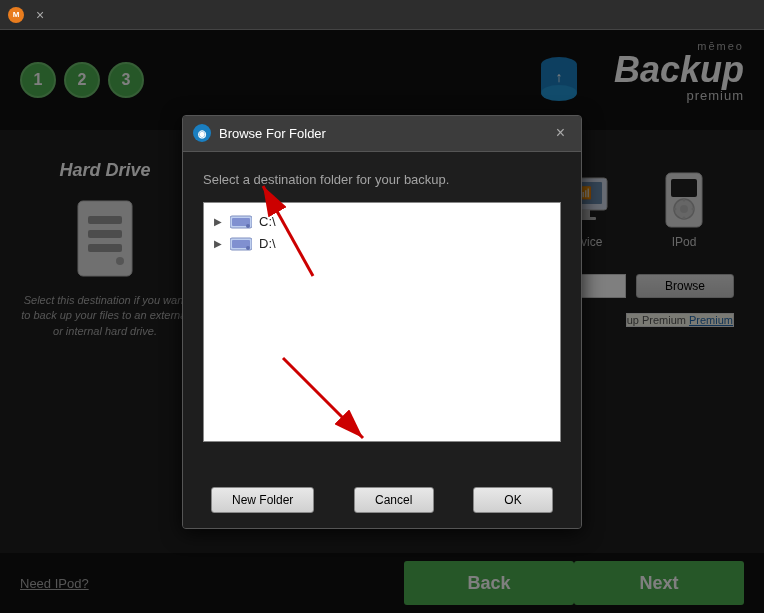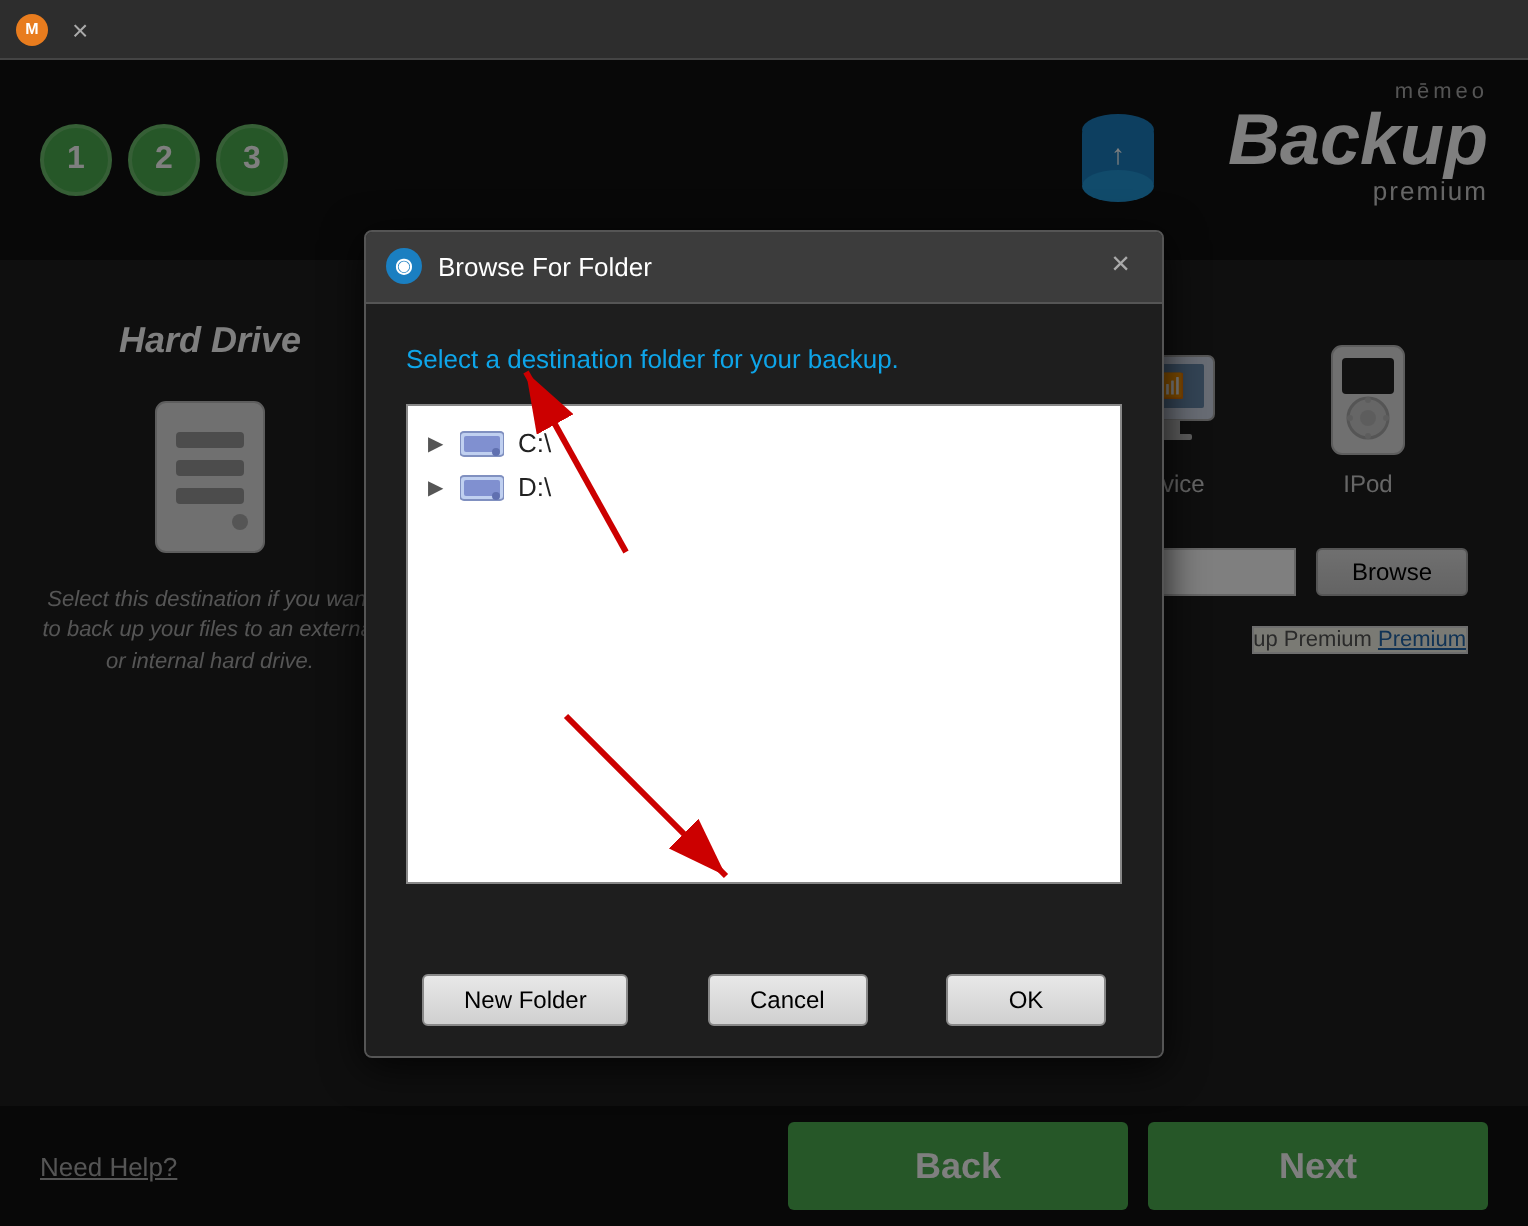--- a/index.html
+++ b/index.html
@@ -184,21 +184,21 @@
     }
     .path-input {
       width: 200px;
       height: 24px;
       background: white;
       border: 1px solid #ccc;
       padding: 2px 5px;
       font-size: 12px;
     }
     .browse-btn {
-      padding: 4px 17px;
+      padding: 4px 28px;
       background: linear-gradient(180deg, #e0e0e0, #c8c8c8);
       border: 1px solid #aaa;
       cursor: pointer;
       font-size: 12px;
       border-radius: 3px;
     }
 
     
     .premium-note {
       background: #f5f5e8;
@@ -224,21 +224,20 @@
       justify-content: space-between;
     }
     .help-link {
       color: #aaa;
       font-size: 13px;
       text-decoration: underline;
       cursor: pointer;
     }
     .nav-buttons {
       display: flex;
-      gap: 10px;
     }
     .nav-btn {
       width: 170px;
       height: 44px;
       font-size: 18px;
       font-weight: bold;
       color: white;
       border: none;
       cursor: pointer;
       border-radius: 3px;
@@ -300,21 +299,21 @@
       font-size: 16px;
       cursor: pointer;
       padding: 2px 6px;
     }
 
     .modal-body {
       padding: 20px;
       background: #1e1e1e;
     }
     .modal-instruction {
-      color: #0ea5e9;
+      color: #a3a3a3;
       font-size: 13px;
       margin-bottom: 15px;
     }
 
     .folder-tree {
       background: white;
       min-height: 240px;
       padding: 8px;
       border: 1px solid #888;
       margin-bottom: 15px;
@@ -456,21 +455,21 @@
       </div>
 
       <div class="premium-note">
         <span>up Premium</span>
         <span class="premium-link"> Premium</span>
       </div>
     </div>
   </div>
 
   <div class="bottom-bar">
-    <span class="help-link">Need Help?</span>
+    <span class="help-link">Need IPod?</span>
     <div class="nav-buttons">
       <button class="nav-btn back-btn">Back</button>
       <button class="nav-btn next-btn">Next</button>
     </div>
   </div>
 
   <div class="modal-overlay">
     <div class="modal" style="position:relative;">
 
       <div class="modal-header">

